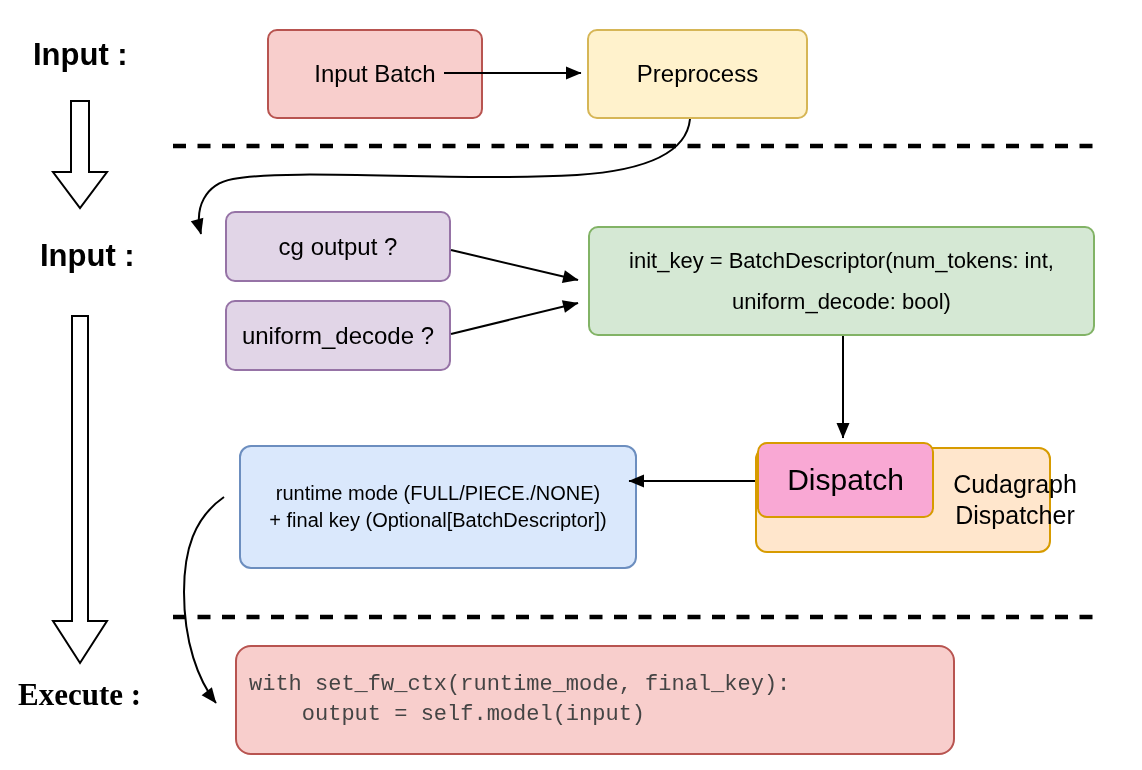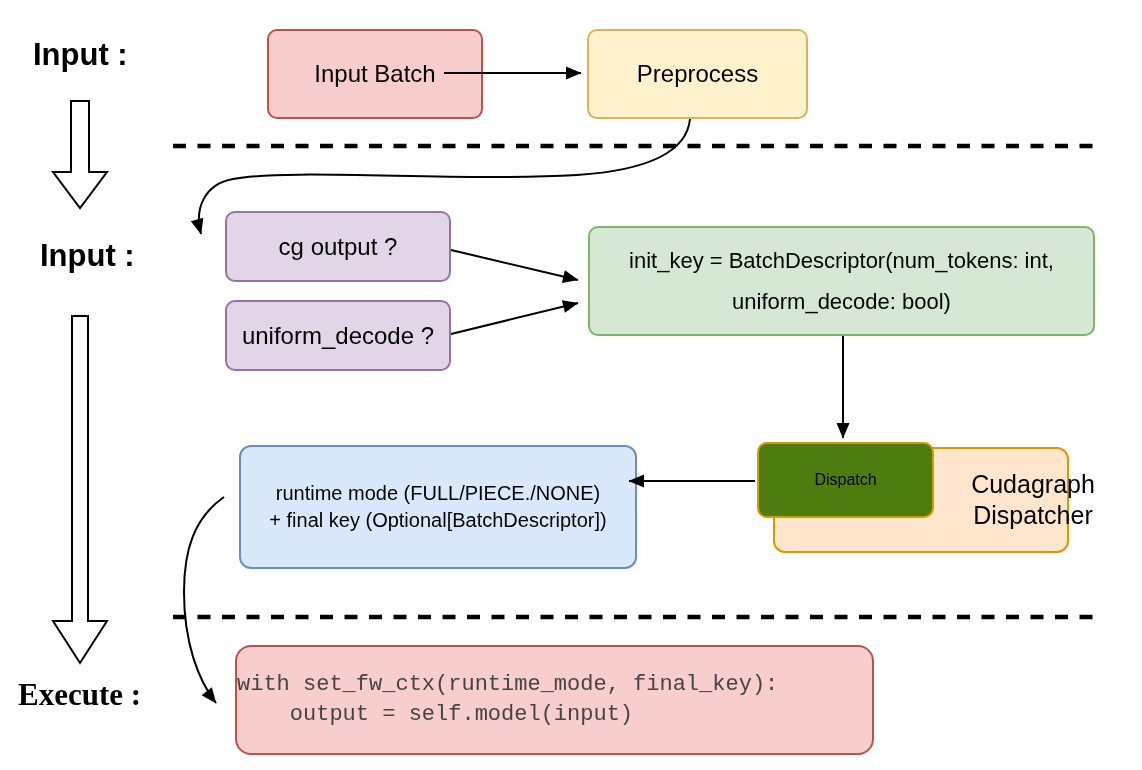--- a/index.html
+++ b/index.html
@@ -37,29 +37,29 @@
     box-sizing:border-box;
   }
   .n-input-batch{left:228px;top:29px;width:216px;height:90px;background:#f8cecc;border-color:#b85450;margin-left:39px;}
   .n-preprocess{left:587px;top:29px;width:221px;height:90px;background:#fff2cc;border-color:#d6b656;}
   .n-cg{left:225px;top:211px;width:226px;height:71px;background:#e1d5e7;border-color:#9673a6;}
   .n-uniform{left:225px;top:300px;width:226px;height:71px;background:#e1d5e7;border-color:#9673a6;}
   .n-init{left:588px;top:226px;width:507px;height:110px;background:#d5e8d4;border-color:#82b366;
           font-size:22px;line-height:41px;white-space:pre-line;}
   .n-blue{left:219px;top:445px;width:398px;height:124px;background:#dae8fc;border-color:#6c8ebf;
           font-size:20px;line-height:27px;white-space:pre-line;border-radius:12px;margin-left:20px;}
-  .n-cud-outer{left:773px;top:447px;width:296px;height:106px;background:#ffe6cc;border-color:#d79b00;border-radius:12px;z-index:1;}
+  .n-cud-outer{left:755px;top:447px;width:296px;height:106px;background:#ffe6cc;border-color:#d79b00;border-radius:12px;z-index:1;}
   .cud-text{
     position:absolute;left:182px;top:0;width:152px;height:100%;
     display:flex;align-items:center;justify-content:center;
     font-size:25px;line-height:31px;white-space:pre-line;text-align:center;
   }
-  .n-dispatch{left:757px;top:442px;width:177px;height:76px;background:#4d7c0f;border-color:#d79b00;font-size:16px;z-index:2;}
-  .n-code{left:235px;top:645px;width:639px;height:110px;background:#f8cecc;border-color:#b85450;
-          border-radius:16px;justify-content:flex-start;
+  .n-dispatch{left:757px;top:442px;width:177px;height:76px;background:#f9a8d4;border-color:#d79b00;font-size:30px;z-index:2;}
+  .n-code{left:235px;top:645px;width:720px;height:110px;background:#f8cecc;border-color:#b85450;
+          border-radius:16px;justify-content:flex-start;padding-left:12px;
           font-family:"Liberation Mono", monospace;font-size:22px;line-height:30px;
           color:#444;white-space:pre;text-align:left;}
 </style>
 </head>
 <body>
 
 <div class="canvas">
 
   <div class="stage-label lbl-input">Input :</div>
   <div class="stage-label lbl-plan">Input :</div>

